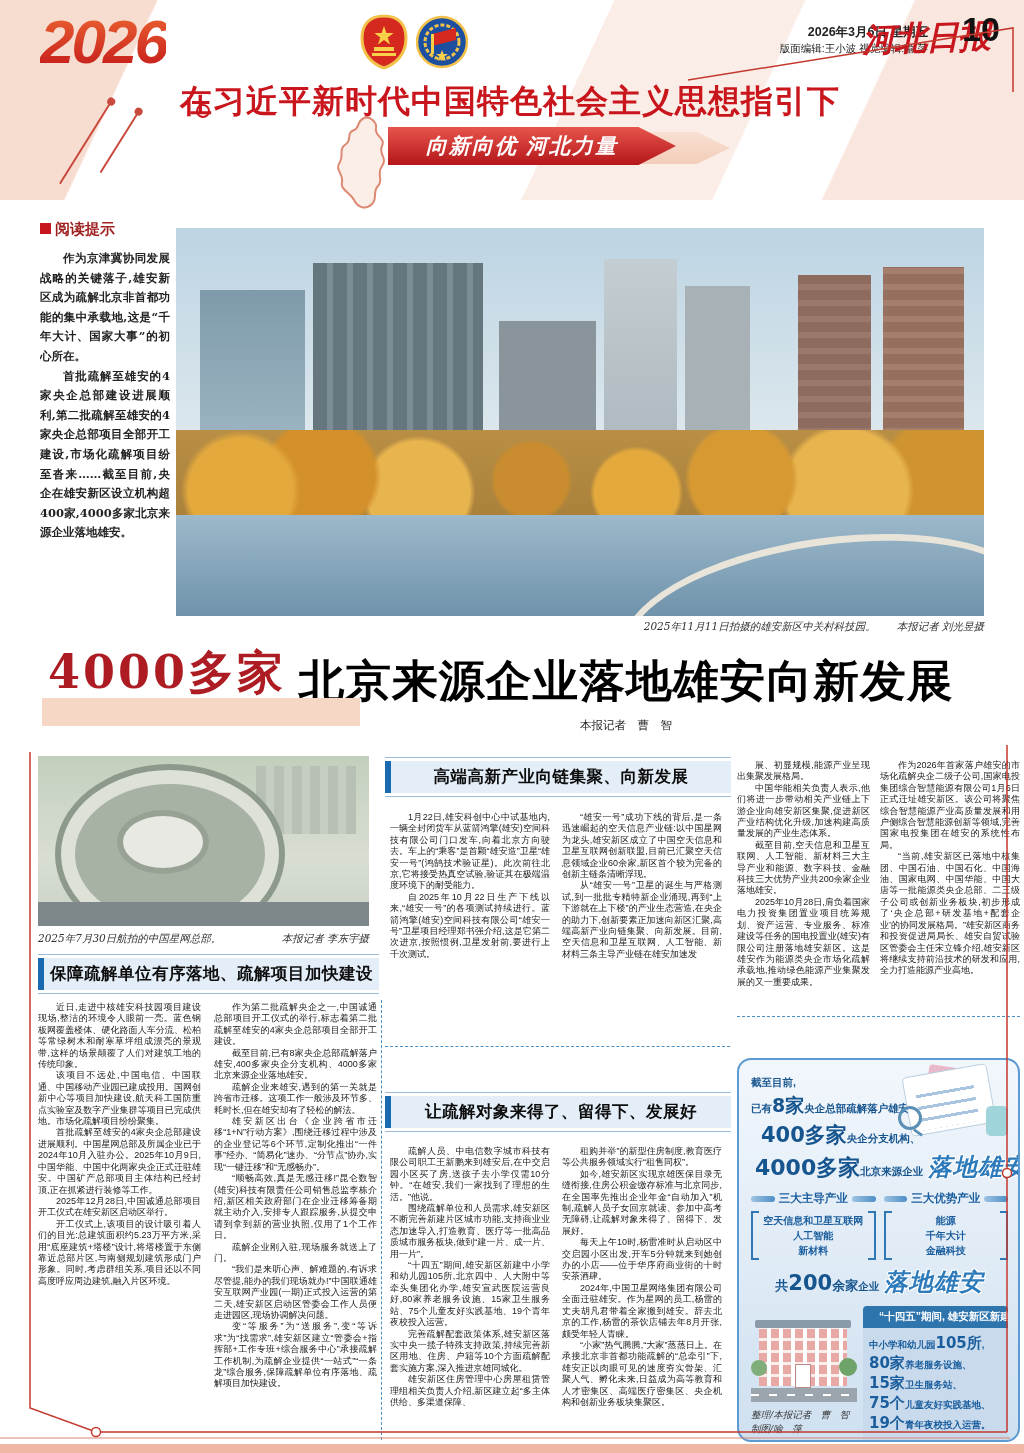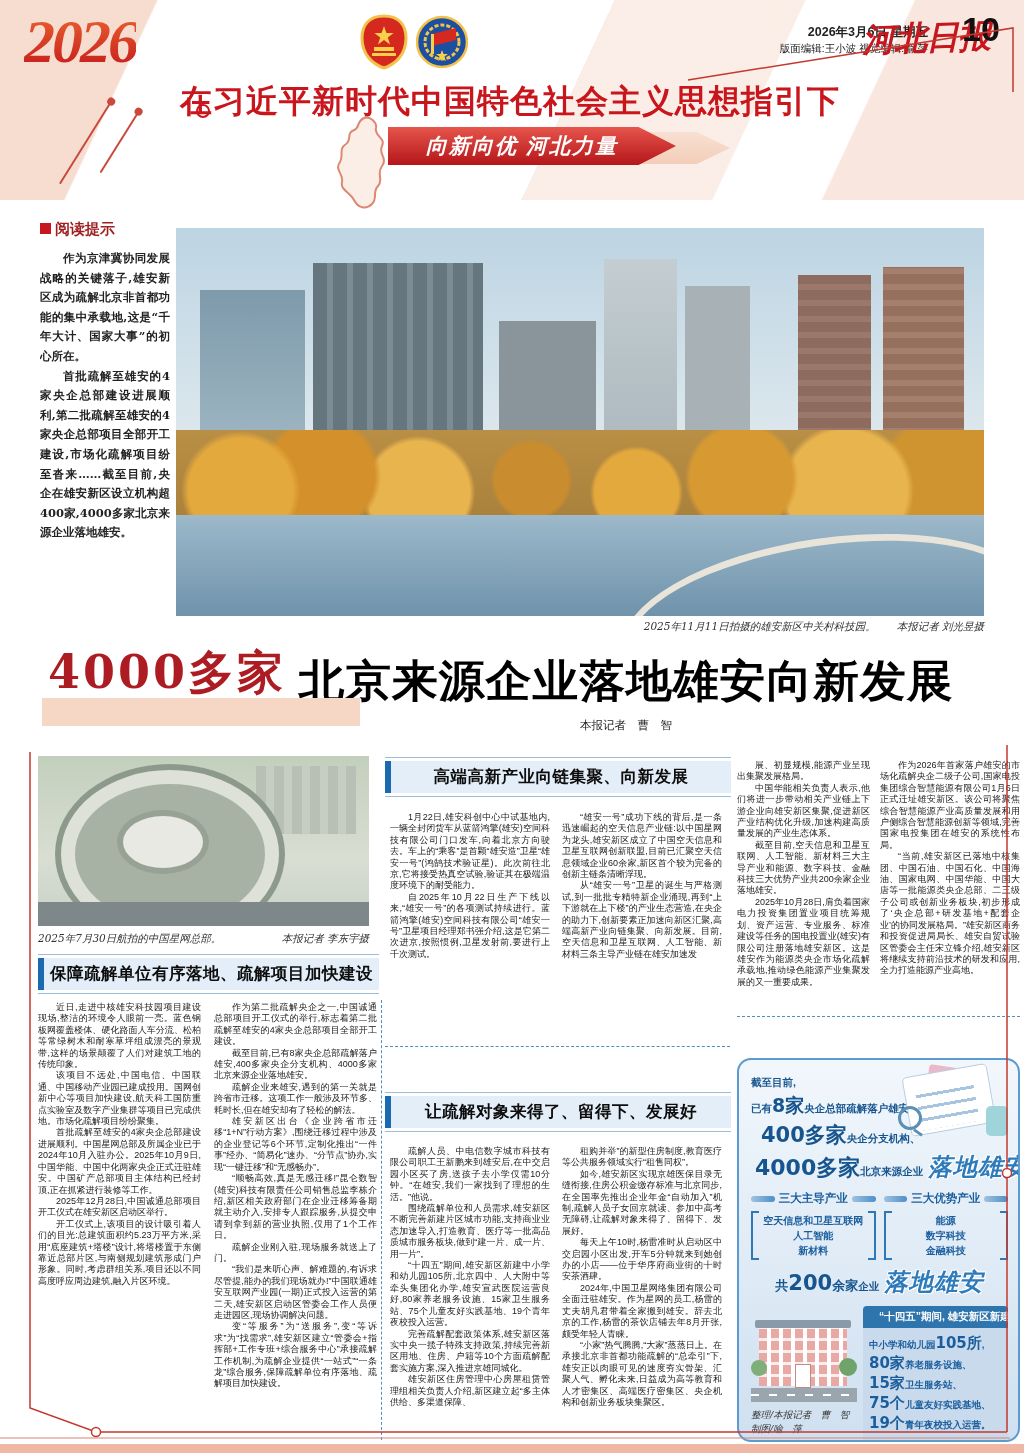--- a/index.html
+++ b/index.html
@@ -9,23 +9,23 @@
   
   .deco-band{left:0;top:0;width:1024px;height:200px;
      background:
        linear-gradient(115deg, rgba(246,216,203,.9) 0 14%, rgba(246,216,203,0) 14.2%),
        linear-gradient(295deg, rgba(248,224,214,.8) 0 18%, rgba(248,224,214,0) 18.2%),
        linear-gradient(115deg, transparent 0 55%, rgba(247,222,210,.55) 55% 72%, transparent 72.2%);}
   .needle{width:2px;height:95px;background:#c94a3c;transform:rotate(32deg);border-radius:2px;}
   .needle:after{content:"";position:absolute;left:-3px;top:-6px;width:8px;height:8px;border-radius:50%;background:#c94a3c;}
   .ring{width:10px;height:10px;border:2px solid #c9151c;border-radius:50%;}
   
-  .year-logo{left:24px;top:6px;font-size:62px;font-weight:900;font-style:italic;letter-spacing:-3px;
+  .year-logo{left:40px;top:6px;font-size:62px;font-weight:900;font-style:italic;letter-spacing:-3px;
      background:linear-gradient(180deg,#ef6a33,#c01318);-webkit-background-clip:text;background-clip:text;color:transparent;
-     font-family:Liberation Serif, serif;}
+     font-family:Liberation Sans, sans-serif;}
   .dateline{left:728px;top:24px;width:200px;text-align:right;line-height:16px;color:#222;}
   .dateline .d1{font-size:12.5px;font-weight:bold;}
   .dateline .d2{font-size:10.5px;}
   .paper-name{left:862px;top:16px;font-size:33px;font-weight:900;font-style:italic;color:#c8161e;
      font-family:"DejaVu Serif",serif;transform:rotate(-2deg);letter-spacing:-1px;}
   .page-num{left:962px;top:10px;font-size:34px;font-weight:900;color:#111;}
   .slogan{left:90px;top:80px;width:840px;text-align:center;font-size:32px;font-weight:900;color:#c9151c;letter-spacing:1px;}
   
   .ribbon-back{left:398px;top:132px;width:332px;height:32px;background:linear-gradient(180deg,#f8e0d2,#f3cdb9);
      clip-path:polygon(0 0,90% 0,100% 50%,90% 100%,0 100%);}
@@ -290,21 +290,21 @@
       <div class="ig-grp">
         <div class="ig-grp-t">
             <i></i>
             <span>三大优势产业</span>
             <i></i>
           </div>
         <div class="brk">
             <div class="bl"></div>
           <ul>
             <li>能源</li>
-            <li>数字科技</li>
+            <li>千年大计</li>
             <li>金融科技</li>
           </ul>
             <div class="br"></div>
           </div>
       </div>
     </div>
     <div style="margin-top:6px;text-align:center;white-space:nowrap;">
       <span class="t-sm" style="font-size:13px;">共</span><span class="t-num" style="font-size:21px;">200</span><span class="t-sm" style="font-size:13px;">余家</span><span class="t-sm">企业</span>
       <span class="stamp">落地雄安</span>
     </div>

